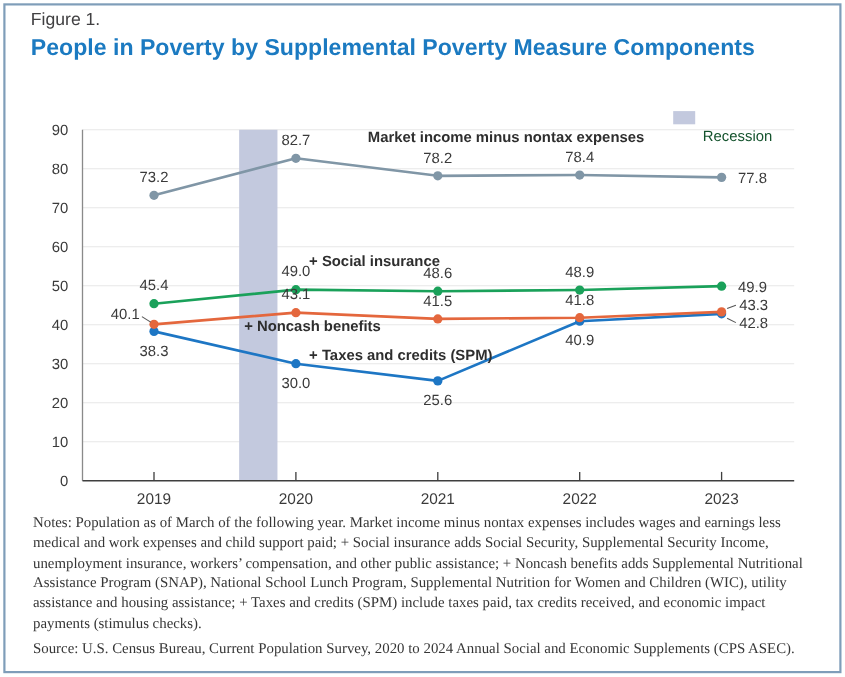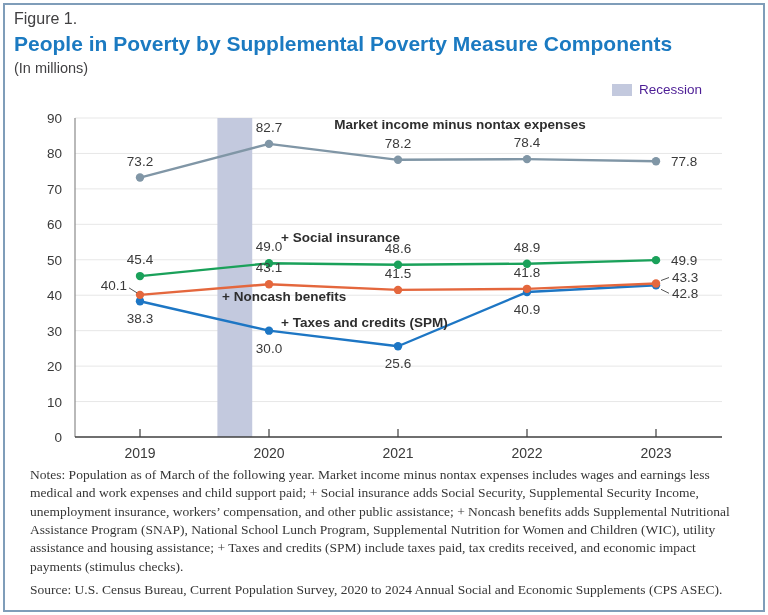--- a/index.html
+++ b/index.html
@@ -1,40 +1,39 @@
 <!DOCTYPE html>
 <html><head>
 <meta charset="utf-8">
 <style>
   html,body{margin:0;padding:0;background:#ffffff;}
   body{width:768px;height:615px;position:relative;overflow:hidden;
        font-family:"Liberation Sans","DejaVu Sans",sans-serif;color:#3a3a3a;}
   .border-box{position:absolute;inset:3px;border:2px solid #7f9db9;pointer-events:none;}
-  .header{position:absolute;left:14px;top:10px;width:712px;}
+  .header{position:absolute;left:28px;top:10px;width:712px;}
   .figure-label{font-size:16px;color:#414042;}
   .figure-title{font-size:21px;font-weight:bold;color:#1b7ac1;margin:4px 0 0 0;}
   .figure-subtitle{font-size:14.5px;color:#414042;margin-top:4px;}
   .legend{position:absolute;top:82px;right:66px;display:flex;align-items:center;gap:7px;}
   .legend-swatch{width:20px;height:12px;background:#c3c9de;display:inline-block;}
-  .legend-label{font-size:13.5px;color:#4c1d95;}
+  .legend-label{font-size:13.5px;color:#14532d;margin-top:34px;}
   #chart{position:absolute;left:0;top:95px;width:768px;height:365px;}
   .notes{position:absolute;left:30px;top:466px;width:714px;font-size:13.5px;
          line-height:1.36;color:#363636;}
   .notes p{margin:0 0 5px 0;font-family:Liberation Serif, serif;}
   svg text{font-family:"Liberation Sans","DejaVu Sans",sans-serif;}
 </style>
 </head>
 <body>
 
 <div class="border-box"></div>
 
 <div class="header">
   <div class="figure-label">Figure 1.</div>
   <h1 class="figure-title">People in Poverty by Supplemental Poverty Measure Components</h1>
-  <div class="figure-subtitle">(In millions)</div>
 </div>
 
 <div class="legend">
   <span class="legend-swatch" style="background: rgb(195, 201, 222);"></span>
   <span class="legend-label">Recession</span>
 </div>
 
 <div id="chart"><svg viewBox="0 0 768 365" width="768" height="365">
       <line x1="75" x2="722" y1="306.55555555555554" y2="306.55555555555554" stroke="#e7e7e7" stroke-width="1"></line>
       <line x1="75" x2="722" y1="271.1111111111111" y2="271.1111111111111" stroke="#e7e7e7" stroke-width="1"></line>

